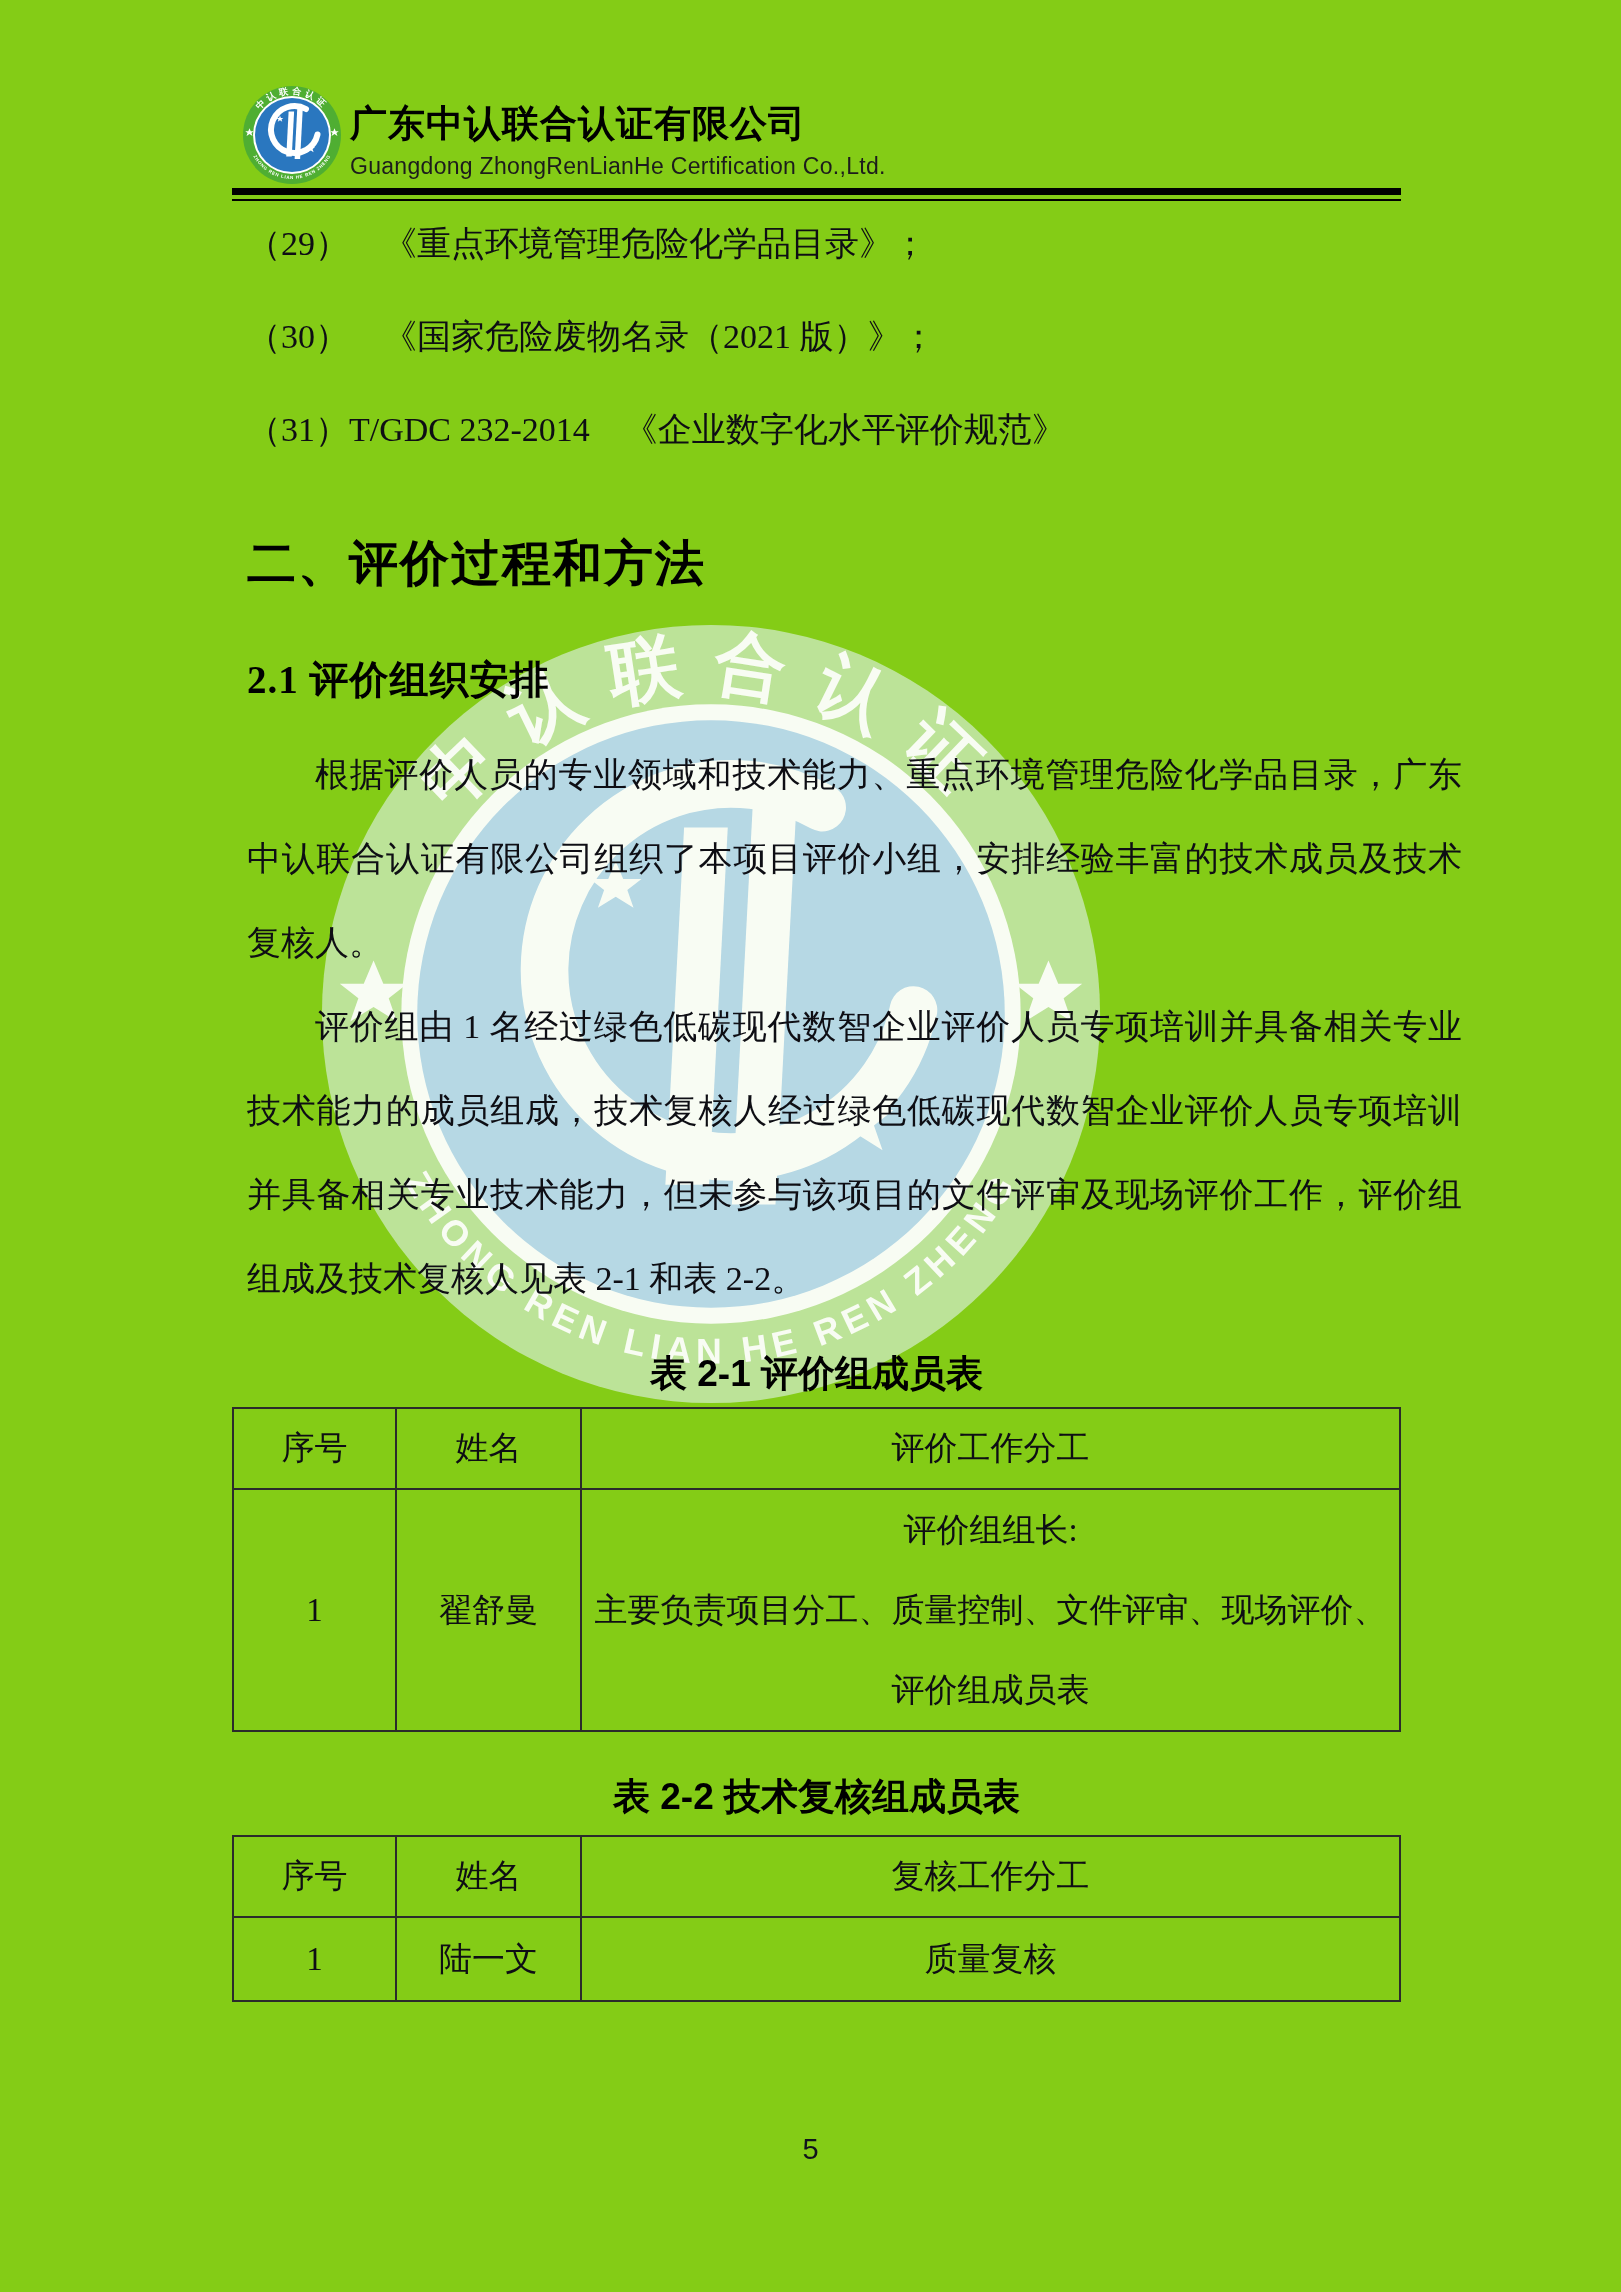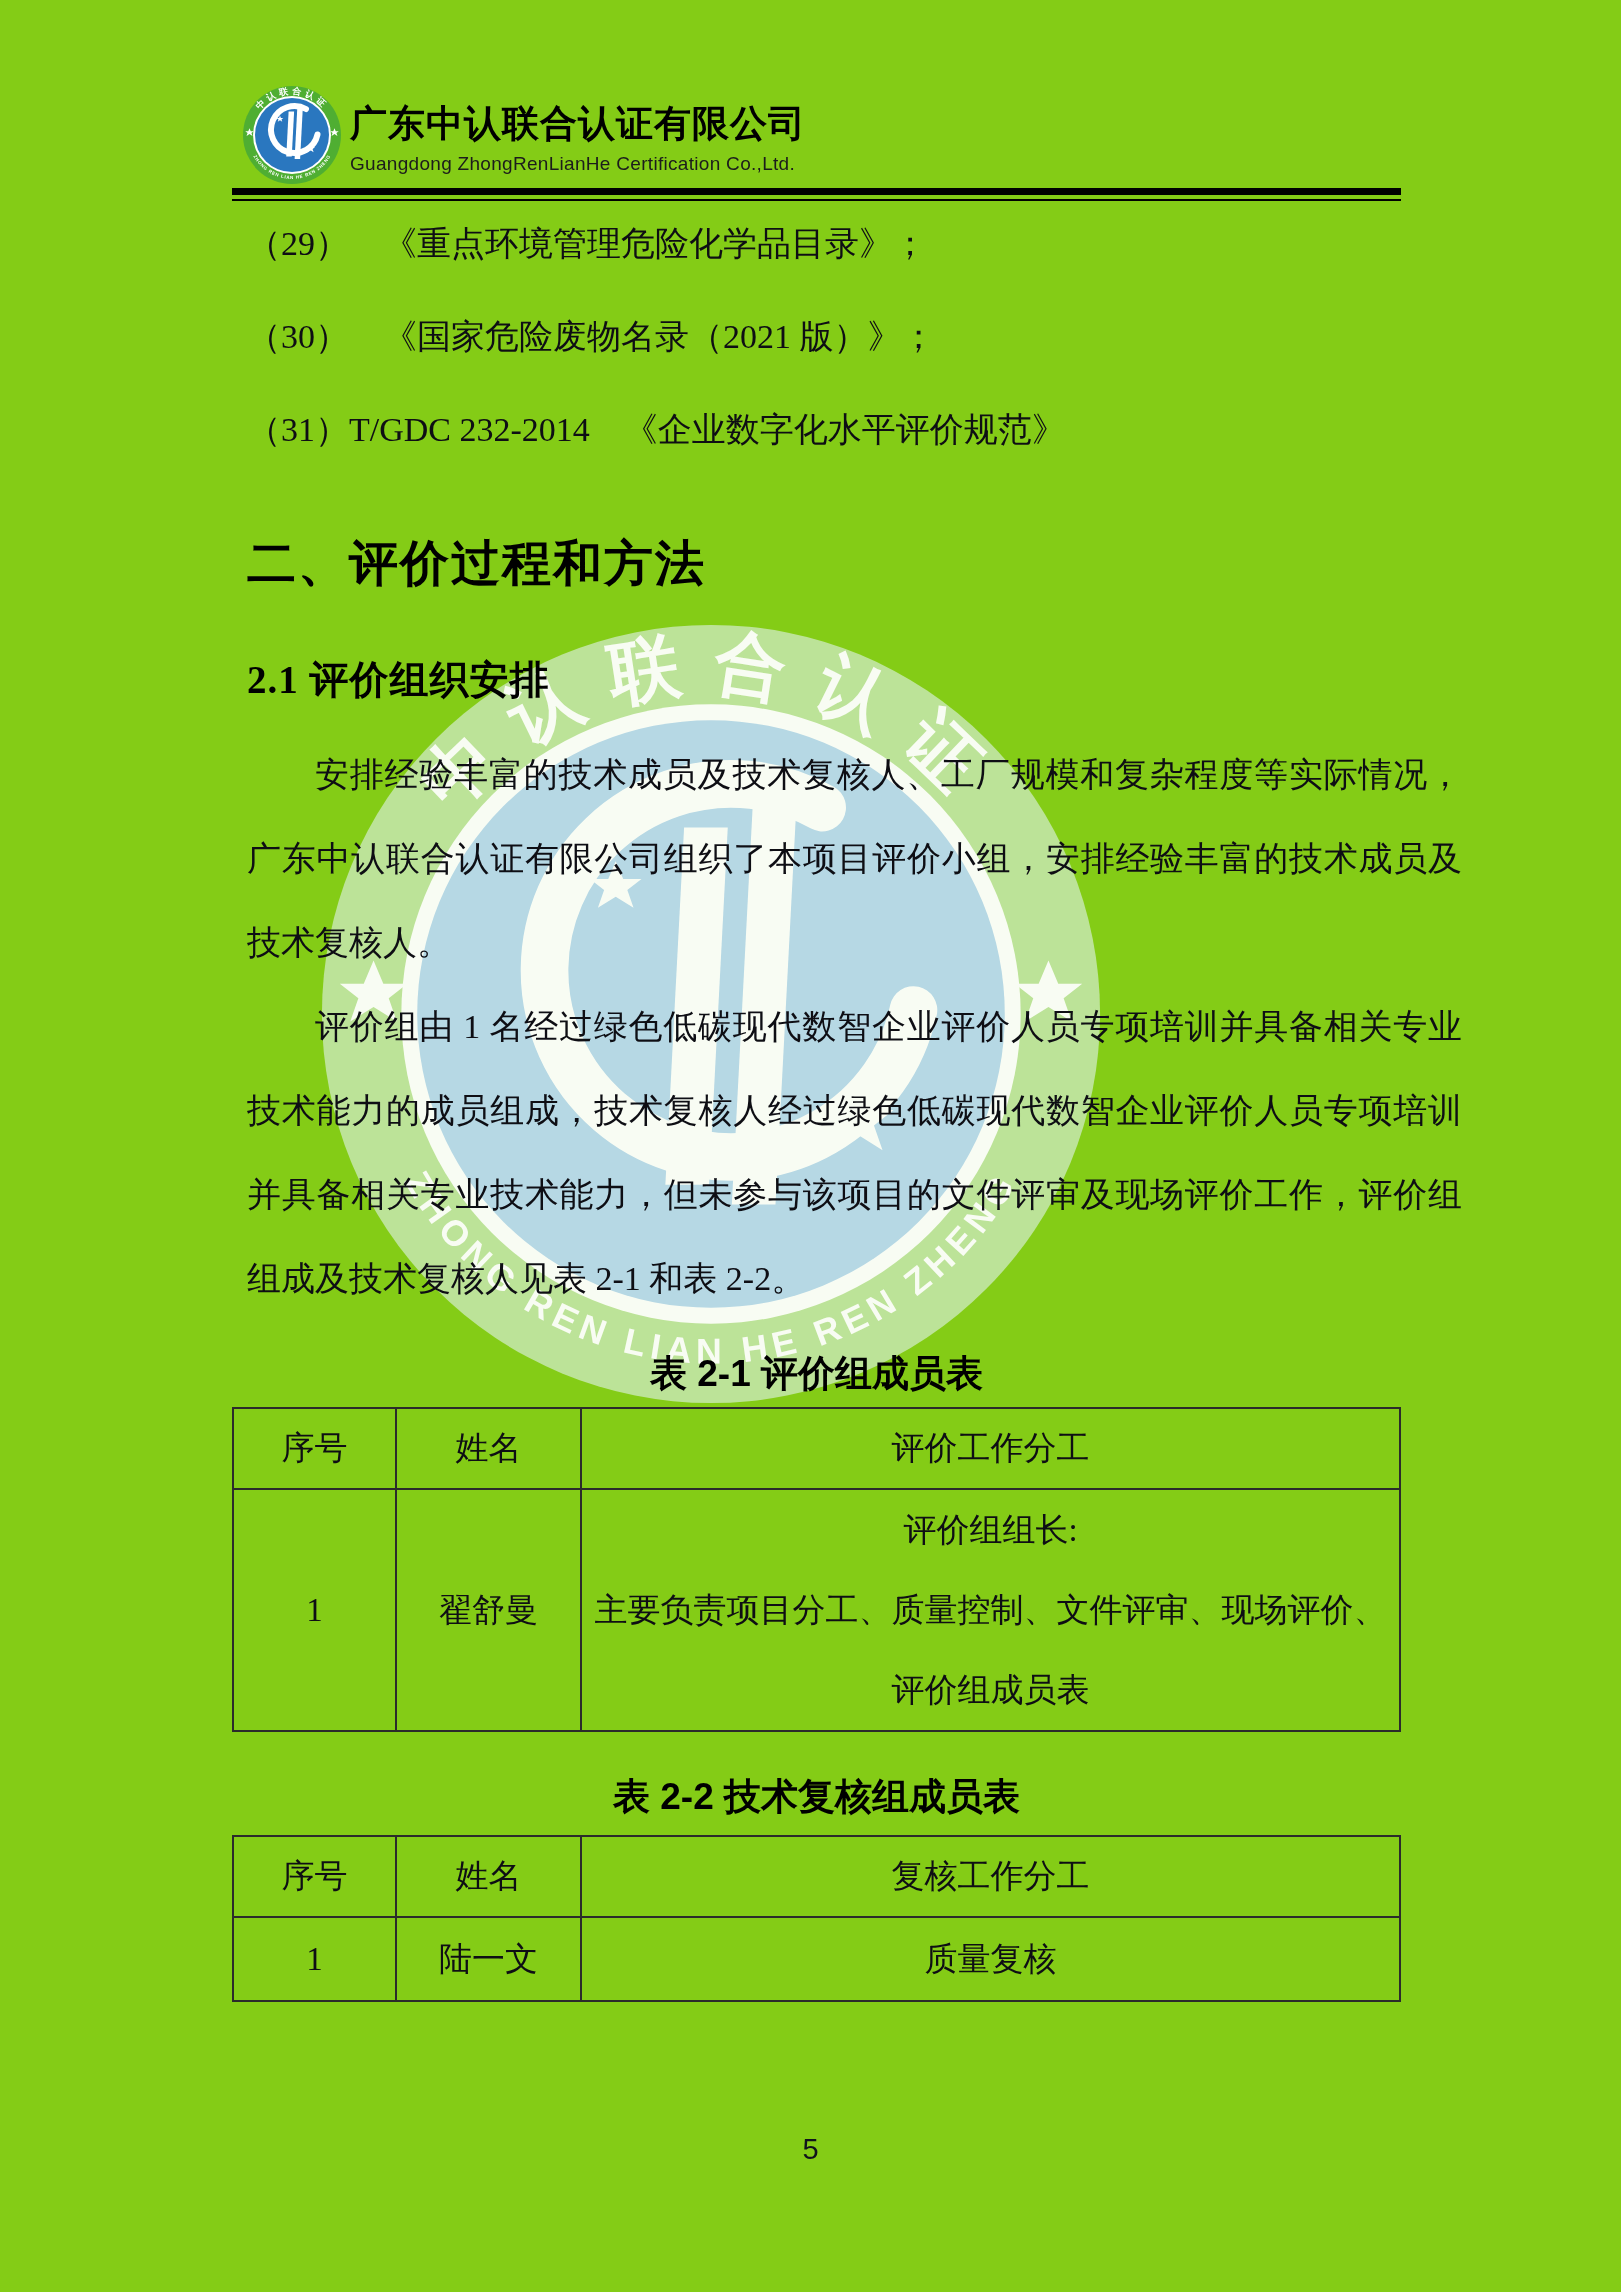--- a/index.html
+++ b/index.html
@@ -16,21 +16,21 @@
   .watermark { left:314px; top:617px; width:794px; height:794px; z-index:0; opacity:.95; }
   .content { position:absolute; inset:0; z-index:1; }
   
   .company-logo { left:242px; top:85px; width:100px; height:100px; }
   .company-name {
     left:350px; top:99px; font-family:"Liberation Sans","DejaVu Sans",sans-serif;
     font-weight:700; font-size:37px; letter-spacing:1px; color:#000;
   }
   .company-name-en {
     left:350px; top:153px; font-family:"Liberation Sans","DejaVu Sans",sans-serif;
-    font-size:19px; color:#1c1c1c; letter-spacing:0.3px;
+    font-size:23px; color:#1c1c1c; letter-spacing:0.3px;
   }
   .header-rule {
     left:232px; top:188px; width:1169px; height:3.9px;
     border-top:7.8px solid #000; border-bottom:2.9px solid #000;
   }
   
   .ref-list { left:247px; top:220px; width:1215px; }
   .ref-item { font-size:34px; line-height:47px; margin-bottom:46px; white-space:nowrap; }
   
   .section-heading { left:247px; top:531px; font-size:49px; font-weight:700; letter-spacing:2px; color:#000; }
@@ -123,21 +123,21 @@
     <div class="abs ref-list">
       <div class="ref-item">（29）　《重点环境管理危险化学品目录》；</div>
       <div class="ref-item">（30）　《国家危险废物名录（2021 版）》；</div>
       <div class="ref-item">（31）T/GDC 232-2014　《企业数字化水平评价规范》</div>
     </div>
 
     <div class="abs section-heading">二、评价过程和方法</div>
     <div class="abs subsection-heading">2.1 评价组织安排</div>
 
     <div class="abs body-text">
-      <p>安排经验丰富的技术成员及技术复核人、工厂规模和复杂程度等实际情况，广东中认联合认证有限公司组织了本项目评价小组，安排经验丰富的技术成员及技术复核人。</p>
+      <p>根据评价人员的专业领域和技术能力、重点环境管理危险化学品目录，广东中认联合认证有限公司组织了本项目评价小组，安排经验丰富的技术成员及技术复核人。</p>
       <p>评价组由 1 名经过绿色低碳现代数智企业评价人员专项培训并具备相关专业技术能力的成员组成，技术复核人经过绿色低碳现代数智企业评价人员专项培训并具备相关专业技术能力，但未参与该项目的文件评审及现场评价工作，评价组组成及技术复核人见表 2-1 和表 2-2。</p>
     </div>
 
     <div class="abs tbl-caption cap-1">表 2-1  评价组成员表</div>
     <table class="doc-table tbl-1">
       <colgroup>
           <col style="width:163px">
           <col style="width:185px">
           <col>
         </colgroup>

